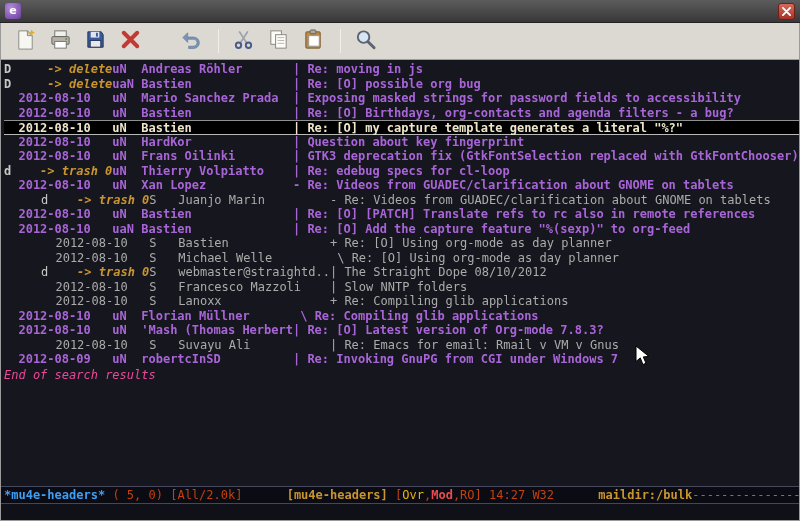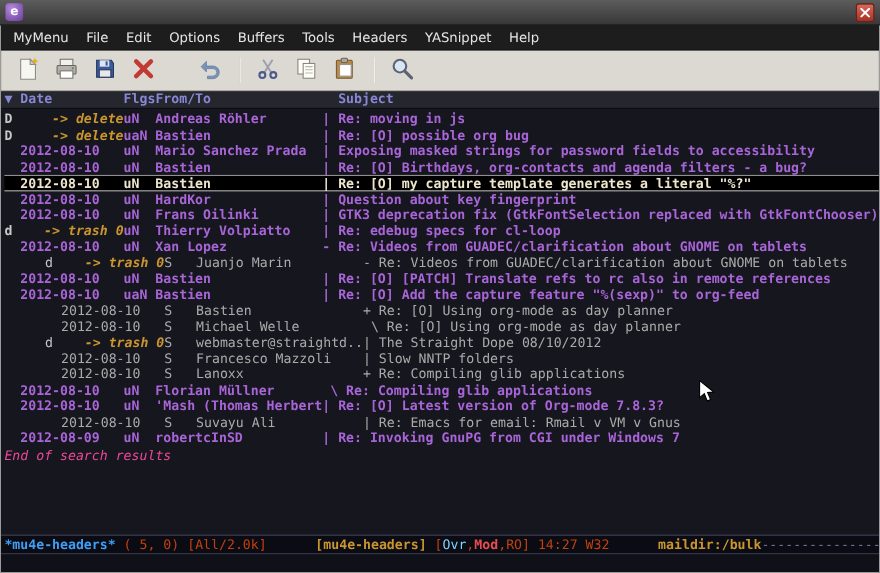--- a/index.html
+++ b/index.html
@@ -62,21 +62,21 @@
   .hrow.current .f-mark { color:#ede6cd; }
   .endline { color:#ec4899; font-style:italic; line-height:15px; margin-top:1px; }
 
   
   .modeline { height:18px; flex:0 0 auto; background:#0b0b14; border-top:1px solid #45455c;
               border-bottom:1px solid #45455c; font:12px "DejaVu Sans Mono", monospace;
               line-height:16px; white-space:pre; overflow:hidden; padding-left:3px; color:#d0d0d0; }
   .ml-buffer { color:#3f9ef5; font-weight:bold; }
   .ml-plain  { color:#c2410c; }
   .ml-mode   { color:#c9952e; font-weight:bold;margin-left:37px; }
-  .ml-ovr    { color:#7dd3fc; }
+  .ml-ovr    { color:#eab308; }
   .ml-mod    { color:#e84c4c; font-weight:bold; }
   .ml-dashes { color:#70709a; }
 
   
   .echo { height:16px; flex:0 0 auto; background:#101018; }
 
   
   .cursor { position:absolute; left:635px; top:345px; pointer-events:none; }
 </style>
 </head>
@@ -86,31 +86,20 @@
   <div class="titlebar">
     <span class="app-icon">e</span>
     <span class="close-btn">
       <svg width="9" height="9" viewBox="0 0 10 10">
           <path d="M1 1l8 8M9 1L1 9" stroke="#fff" stroke-width="2" stroke-linecap="round"></path>
         </svg>
     </span>
   </div>
 
   <div class="frame">
-    <div class="menubar">
-        <span class="menu-item">MyMenu</span>
-        <span class="menu-item">File</span>
-        <span class="menu-item">Edit</span>
-        <span class="menu-item">Options</span>
-        <span class="menu-item">Buffers</span>
-        <span class="menu-item">Tools</span>
-        <span class="menu-item">Headers</span>
-        <span class="menu-item">YASnippet</span>
-        <span class="menu-item">Help</span>
-      </div>
     <div class="toolbar">
         <span class="tbtn">
           <span><svg width="23" height="23" viewBox="0 0 24 24">
               <path d="M5 3h9l5 5v14H5z" fill="#f7f7f2" stroke="#8a8a85"></path>
               <path d="M14 3l5 5h-5z" fill="#cfcfc8" stroke="#8a8a85"></path>
               <path d="M18.5 1.5l1.1 2.2 2.2 1.1-2.2 1.1-1.1 2.2-1.1-2.2-2.2-1.1 2.2-1.1z" fill="#e8b021"></path>
             </svg></span>
         </span>
         <span class="tbtn">
           <span><svg width="23" height="23" viewBox="0 0 24 24">
@@ -162,21 +151,20 @@
         </span>
         <span class="tsep"></span>
         <span class="tbtn">
           <span><svg width="23" height="23" viewBox="0 0 24 24">
               <circle cx="10" cy="9.5" r="6" fill="#d7e6f2" stroke="#5a6472" stroke-width="2"></circle>
               <path d="M14.6 14.3L21 20.7" stroke="#5a6472" stroke-width="3" stroke-linecap="round"></path>
             </svg></span>
         </span>
       </div>
 
-    <div class="headerline"><span class="col-date">▼ Date</span><span class="col-flags">Flgs</span><span class="col-from">From/To</span><span class="col-subject">Subject</span></div>
 
     <div class="buffer"><div class="hrow unread"><span class="f-mark">D</span><span class="f-date action">-&gt; delete</span><span class="f-flags">uN</span><span class="f-from">Andreas Röhler</span><span class="f-thread">| </span><span class="f-subject">Re: moving in js</span></div><div class="hrow unread"><span class="f-mark">D</span><span class="f-date action">-&gt; delete</span><span class="f-flags">uaN</span><span class="f-from">Bastien</span><span class="f-thread">| </span><span class="f-subject">Re: [O] possible org bug</span></div><div class="hrow unread"><span class="f-mark"></span><span class="f-date">2012-08-10</span><span class="f-flags">uN</span><span class="f-from">Mario Sanchez Prada</span><span class="f-thread">| </span><span class="f-subject">Exposing masked strings for password fields to accessibility</span></div><div class="hrow unread"><span class="f-mark"></span><span class="f-date">2012-08-10</span><span class="f-flags">uN</span><span class="f-from">Bastien</span><span class="f-thread">| </span><span class="f-subject">Re: [O] Birthdays, org-contacts and agenda filters - a bug?</span></div><div class="hrow unread current"><span class="f-mark"></span><span class="f-date">2012-08-10</span><span class="f-flags">uN</span><span class="f-from">Bastien</span><span class="f-thread">| </span><span class="f-subject">Re: [O] my capture template generates a literal "%?"</span></div><div class="hrow unread"><span class="f-mark"></span><span class="f-date">2012-08-10</span><span class="f-flags">uN</span><span class="f-from">HardKor</span><span class="f-thread">| </span><span class="f-subject">Question about key fingerprint</span></div><div class="hrow unread"><span class="f-mark"></span><span class="f-date">2012-08-10</span><span class="f-flags">uN</span><span class="f-from">Frans Oilinki</span><span class="f-thread">| </span><span class="f-subject">GTK3 deprecation fix (GtkFontSelection replaced with GtkFontChooser)</span></div><div class="hrow unread"><span class="f-mark">d</span><span class="f-date action">-&gt; trash 0</span><span class="f-flags">uN</span><span class="f-from">Thierry Volpiatto</span><span class="f-thread">| </span><span class="f-subject">Re: edebug specs for cl-loop</span></div><div class="hrow unread"><span class="f-mark"></span><span class="f-date">2012-08-10</span><span class="f-flags">uN</span><span class="f-from">Xan Lopez</span><span class="f-thread">- </span><span class="f-subject">Re: Videos from GUADEC/clarification about GNOME on tablets</span></div><div class="hrow read"><span class="f-mark">d</span><span class="f-date action">-&gt; trash 0</span><span class="f-flags">S</span><span class="f-from">Juanjo Marin</span><span class="f-thread">- </span><span class="f-subject">Re: Videos from GUADEC/clarification about GNOME on tablets</span></div><div class="hrow unread"><span class="f-mark"></span><span class="f-date">2012-08-10</span><span class="f-flags">uN</span><span class="f-from">Bastien</span><span class="f-thread">| </span><span class="f-subject">Re: [O] [PATCH] Translate refs to rc also in remote references</span></div><div class="hrow unread"><span class="f-mark"></span><span class="f-date">2012-08-10</span><span class="f-flags">uaN</span><span class="f-from">Bastien</span><span class="f-thread">| </span><span class="f-subject">Re: [O] Add the capture feature "%(sexp)" to org-feed</span></div><div class="hrow read"><span class="f-mark"></span><span class="f-date">2012-08-10</span><span class="f-flags">S</span><span class="f-from">Bastien</span><span class="f-thread">+ </span><span class="f-subject">Re: [O] Using org-mode as day planner</span></div><div class="hrow read"><span class="f-mark"></span><span class="f-date">2012-08-10</span><span class="f-flags">S</span><span class="f-from">Michael Welle</span><span class="f-thread"> \ </span><span class="f-subject">Re: [O] Using org-mode as day planner</span></div><div class="hrow read"><span class="f-mark">d</span><span class="f-date action">-&gt; trash 0</span><span class="f-flags">S</span><span class="f-from">webmaster@straightd...</span><span class="f-thread">| </span><span class="f-subject">The Straight Dope 08/10/2012</span></div><div class="hrow read"><span class="f-mark"></span><span class="f-date">2012-08-10</span><span class="f-flags">S</span><span class="f-from">Francesco Mazzoli</span><span class="f-thread">| </span><span class="f-subject">Slow NNTP folders</span></div><div class="hrow read"><span class="f-mark"></span><span class="f-date">2012-08-10</span><span class="f-flags">S</span><span class="f-from">Lanoxx</span><span class="f-thread">+ </span><span class="f-subject">Re: Compiling glib applications</span></div><div class="hrow unread"><span class="f-mark"></span><span class="f-date">2012-08-10</span><span class="f-flags">uN</span><span class="f-from">Florian Müllner</span><span class="f-thread"> \ </span><span class="f-subject">Re: Compiling glib applications</span></div><div class="hrow unread"><span class="f-mark"></span><span class="f-date">2012-08-10</span><span class="f-flags">uN</span><span class="f-from">'Mash (Thomas Herbert)</span><span class="f-thread">| </span><span class="f-subject">Re: [O] Latest version of Org-mode 7.8.3?</span></div><div class="hrow read"><span class="f-mark"></span><span class="f-date">2012-08-10</span><span class="f-flags">S</span><span class="f-from">Suvayu Ali</span><span class="f-thread">| </span><span class="f-subject">Re: Emacs for email: Rmail v VM v Gnus</span></div><div class="hrow unread"><span class="f-mark"></span><span class="f-date">2012-08-09</span><span class="f-flags">uN</span><span class="f-from">robertcInSD</span><span class="f-thread">| </span><span class="f-subject">Re: Invoking GnuPG from CGI under Windows 7</span></div><div class="endline">End of search results</div></div>
 
     <div class="modeline"><span class="ml-buffer">*mu4e-headers*</span><span class="ml-plain"> ( 5, 0) </span><span class="ml-plain">[All/2.0k] </span><span class="ml-mode">[mu4e-headers] </span><span class="ml-plain">[</span><span class="ml-ovr">Ovr</span><span class="ml-plain">,</span><span class="ml-mod">Mod</span><span class="ml-plain">,RO] </span><span class="ml-plain">14:27 </span><span class="ml-plain">W32 </span><span class="ml-mode">maildir:/bulk</span><span class="ml-dashes">--------------------------------------------------------</span></div>
     <div class="echo"></div>
   </div>
 </div>
 
 <svg class="cursor" width="15" height="22" viewBox="0 0 15 22">
   <path d="M1 1v15.5l4.3-3.6 2.6 6.6 3.1-1.2-2.7-6.4 5.6-.5z" fill="#fff" stroke="#000" stroke-width="1"></path>

